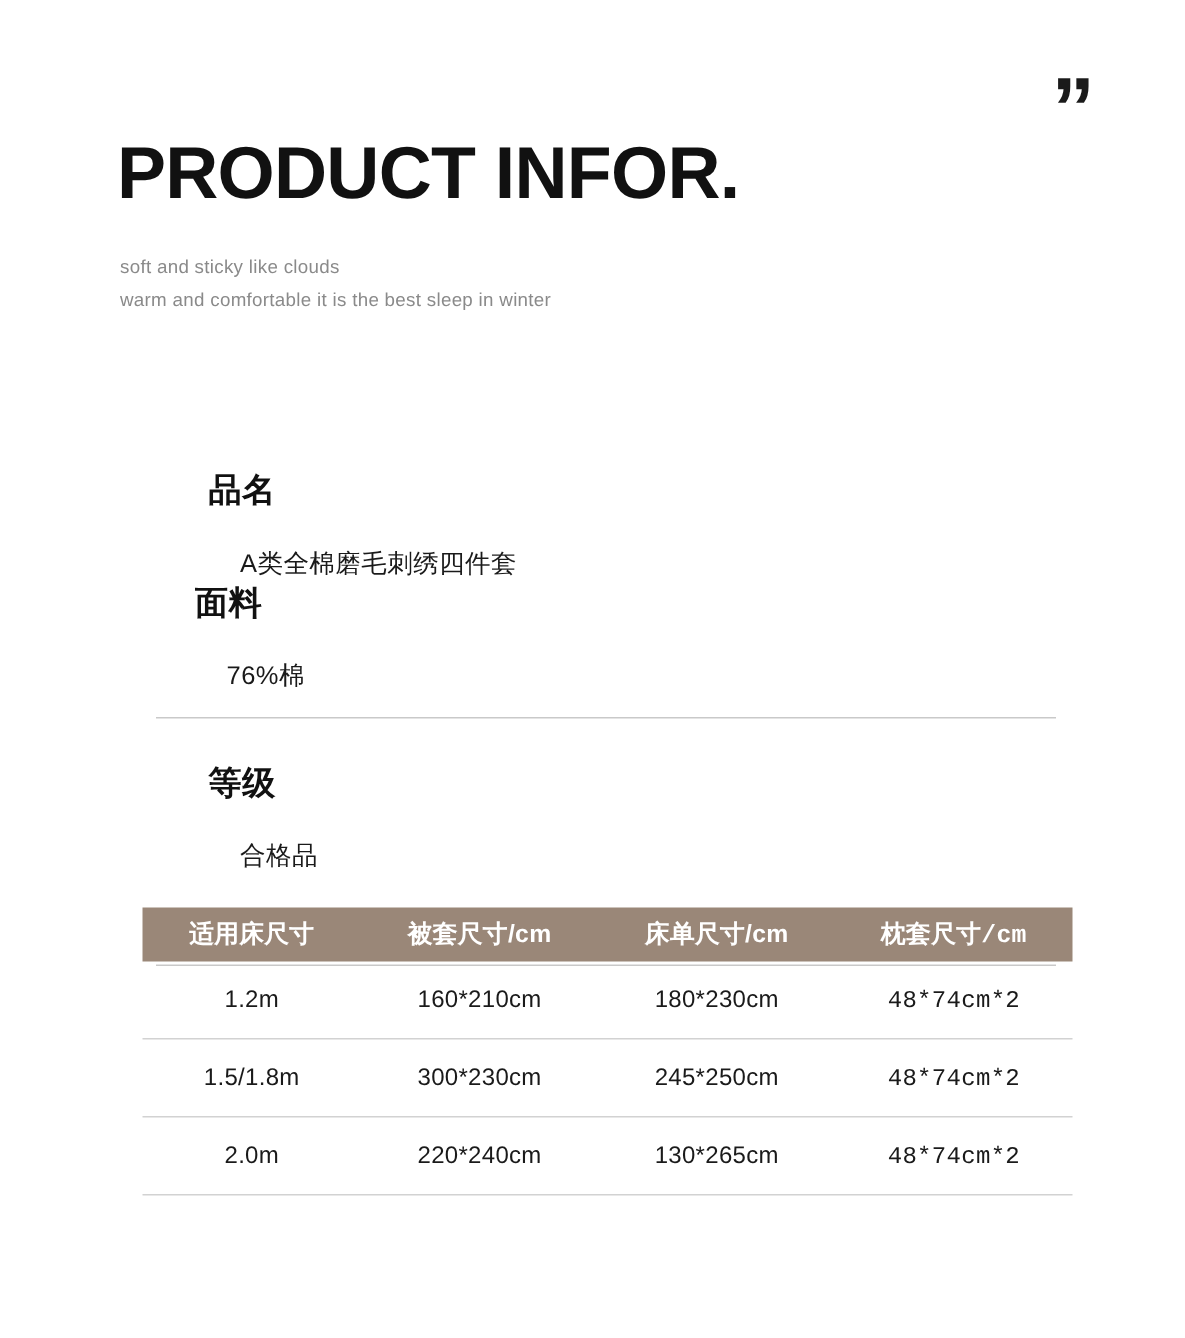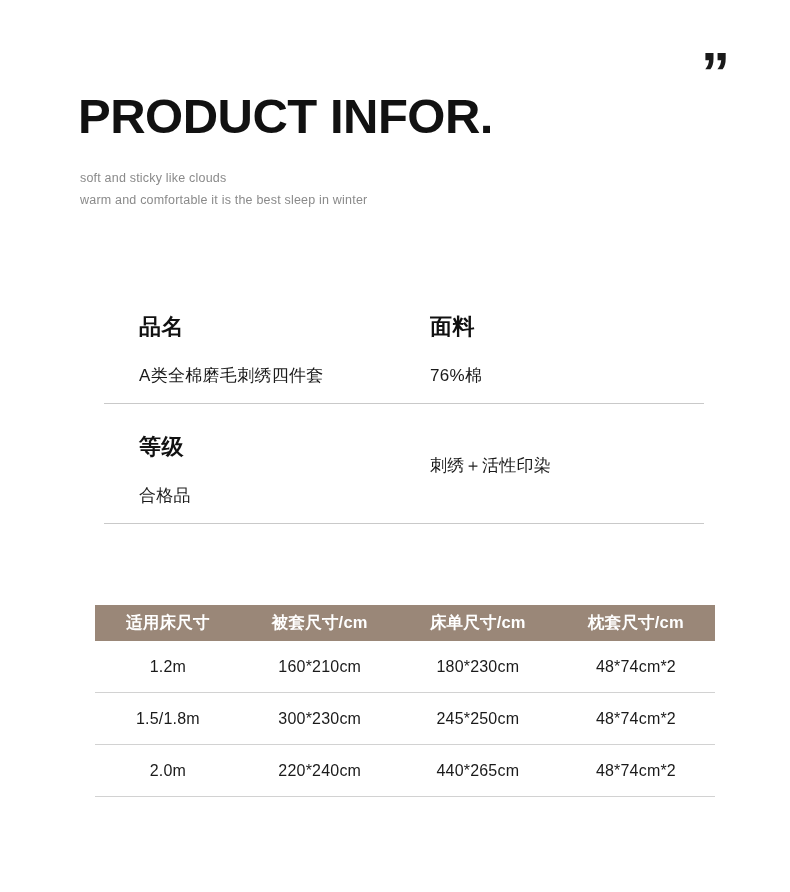--- a/index.html
+++ b/index.html
@@ -60,38 +60,40 @@
   
   .spec {
     position: absolute;
     left: 104px;
     top: 312px;
     width: 600px;
   }
   .spec-row { position: relative; }
   .spec-row .cells {
     display: flex;
+    flex-direction: column;
   }
   .spec-col {
     width: 50%;
     box-sizing: border-box;
   }
   .spec-col.left { padding-left: 35px; }
   .spec-col.right { padding-left: 26px; }
   .spec-head {
     font-size: 22px;
     font-weight: 700;
     color: #111111;
     letter-spacing: 0.5px;
   }
   .spec-val {
     font-size: 17px;
     color: #1a1a1a;
     margin-top: 22px;
     letter-spacing: 0.3px;
+    margin-left: 21px;
   }
   .spec-rule {
     height: 1px;
     background: #c9c9c9;
     margin-top: 16px;
     width: 100%;
   }
   .spec-row.second { margin-top: 28px; }
 
   
@@ -122,21 +124,21 @@
   }
   .st-row .td {
     font-size: 16px;
     color: #1a1a1a;
     text-align: center;
     letter-spacing: 0.2px;
   }
   .c0 { width: 23.5%; }
   .c1 { width: 25.5%; }
   .c2 { width: 25.5%; }
-  .c3 { width: 25.5%; }
+  .c3 { width: 25.5%; font-family: Liberation Mono, monospace; }
 </style>
 </head>
 <body>
 
 <div class="page">
 
   <div class="quote-mark">”</div>
 
   <div class="title">PRODUCT INFOR.</div>
 
@@ -194,18 +196,18 @@
     <div class="st-row">
       <div class="td c0">1.5/1.8m</div>
       <div class="td c1">300*230cm</div>
       <div class="td c2">245*250cm</div>
       <div class="td c3">48*74cm*2</div>
     </div>
 
     <div class="st-row">
       <div class="td c0">2.0m</div>
       <div class="td c1">220*240cm</div>
-      <div class="td c2">440*265cm</div>
+      <div class="td c2">130*265cm</div>
       <div class="td c3">48*74cm*2</div>
     </div>
   </div>
 
 </div>
 
 </body></html>

